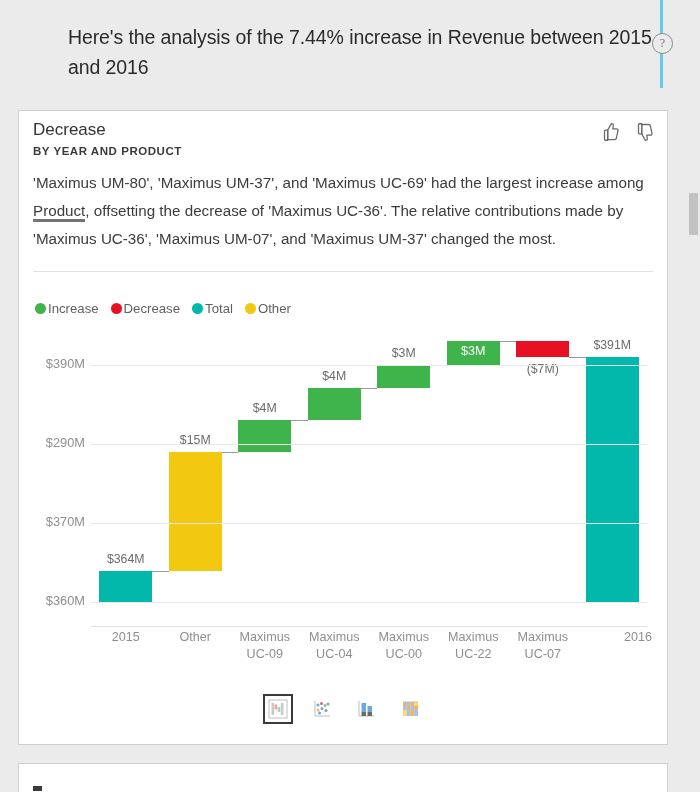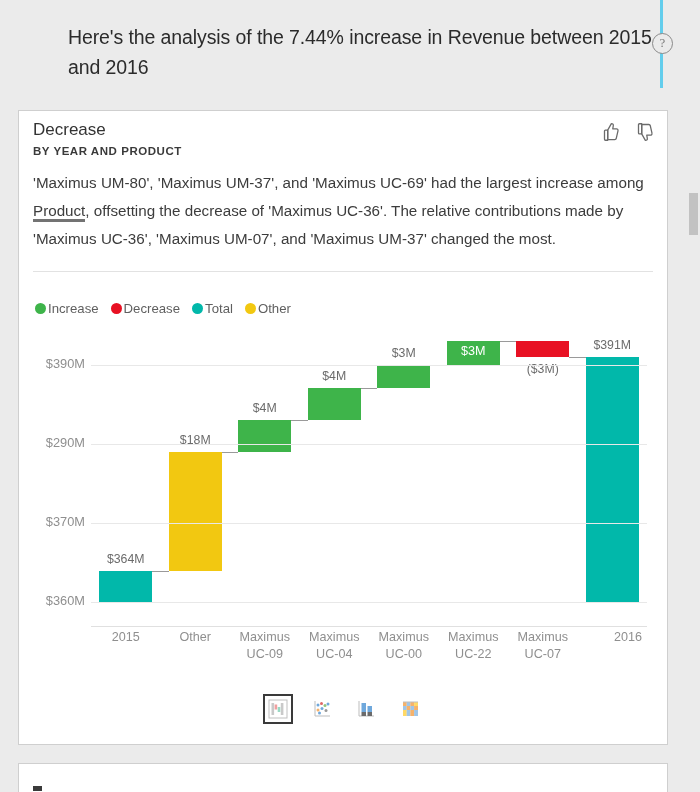--- a/index.html
+++ b/index.html
@@ -193,21 +193,21 @@
   <div id="chart">
     <div class="plot" id="plot">
         <div class="bar" style="left: 8.25px; top: 234.536px; width: 53px; height: 31.694px; background: rgb(1, 184, 170);"></div>
         <div class="connector" style="left: 61.25px; width: 16.5px; top: 234.536px;"></div>
         <div class="bar-label" style="left: -15.25px; width: 100px; top: 215.536px;">$364M</div>
         <div class="x-label" style="left: -15.25px; width: 100px;">
           <div>2015</div>
         </div>
         <div class="bar" style="left: 77.75px; top: 115.683px; width: 53px; height: 118.852px; background: rgb(242, 200, 17);"></div>
         <div class="connector" style="left: 130.75px; width: 16.5px; top: 115.683px;"></div>
-        <div class="bar-label" style="left: 54.25px; width: 100px; top: 96.6831px;">$18M</div>
+        <div class="bar-label" style="left: 54.25px; width: 100px; top: 96.6831px;">$15M</div>
         <div class="x-label" style="left: 54.25px; width: 100px;">
           <div>Other</div>
         </div>
         <div class="bar" style="left: 147.25px; top: 83.9891px; width: 53px; height: 31.694px; background: rgb(62, 180, 74);"></div>
         <div class="connector" style="left: 200.25px; width: 16.5px; top: 83.9891px;"></div>
         <div class="bar-label" style="left: 123.75px; width: 100px; top: 64.9891px;">$4M</div>
         <div class="x-label" style="left: 123.75px; width: 100px;">
           <div>Maximus</div>
           <div>UC-09</div>
         </div>
@@ -227,28 +227,28 @@
         </div>
         <div class="bar" style="left: 355.75px; top: 4.7541px; width: 53px; height: 23.7705px; background: rgb(62, 180, 74);"></div>
         <div class="connector" style="left: 408.75px; width: 16.5px; top: 4.7541px;"></div>
         <div class="bar-label inside" style="left: 332.25px; width: 100px; top: 7.63934px;">$3M</div>
         <div class="x-label" style="left: 332.25px; width: 100px;">
           <div>Maximus</div>
           <div>UC-22</div>
         </div>
         <div class="bar" style="left: 425.25px; top: 4.7541px; width: 53px; height: 15.847px; background: rgb(232, 17, 35);"></div>
         <div class="connector" style="left: 478.25px; width: 16.5px; top: 20.6011px;"></div>
-        <div class="bar-label" style="left: 401.75px; width: 100px; top: 25.6011px;">($3M)</div>
+        <div class="bar-label" style="left: 401.75px; width: 100px; top: 25.6011px;">($7M)</div>
         <div class="x-label" style="left: 401.75px; width: 100px;">
           <div>Maximus</div>
           <div>UC-07</div>
         </div>
         <div class="bar" style="left: 494.75px; top: 20.6011px; width: 53px; height: 245.628px; background: rgb(1, 184, 170);"></div>
         <div class="bar-label" style="left: 471.25px; width: 100px; top: 1.60109px;">$391M</div>
-        <div class="x-label" style="left: 487px; width: 100px;">
+        <div class="x-label" style="left: 497px; width: 100px;">
           <div>2016</div>
         </div>
       </div>
     <div id="axis-base"></div>
   <div class="grid-line" style="top: 266.23px;"></div>
       <div class="y-label" style="top: 257.23px;">$360M</div>
       <div class="grid-line" style="top: 186.995px;"></div>
       <div class="y-label" style="top: 177.995px;">$370M</div>
       <div class="grid-line" style="top: 107.76px;"></div>
       <div class="y-label" style="top: 98.7596px;">$290M</div>

